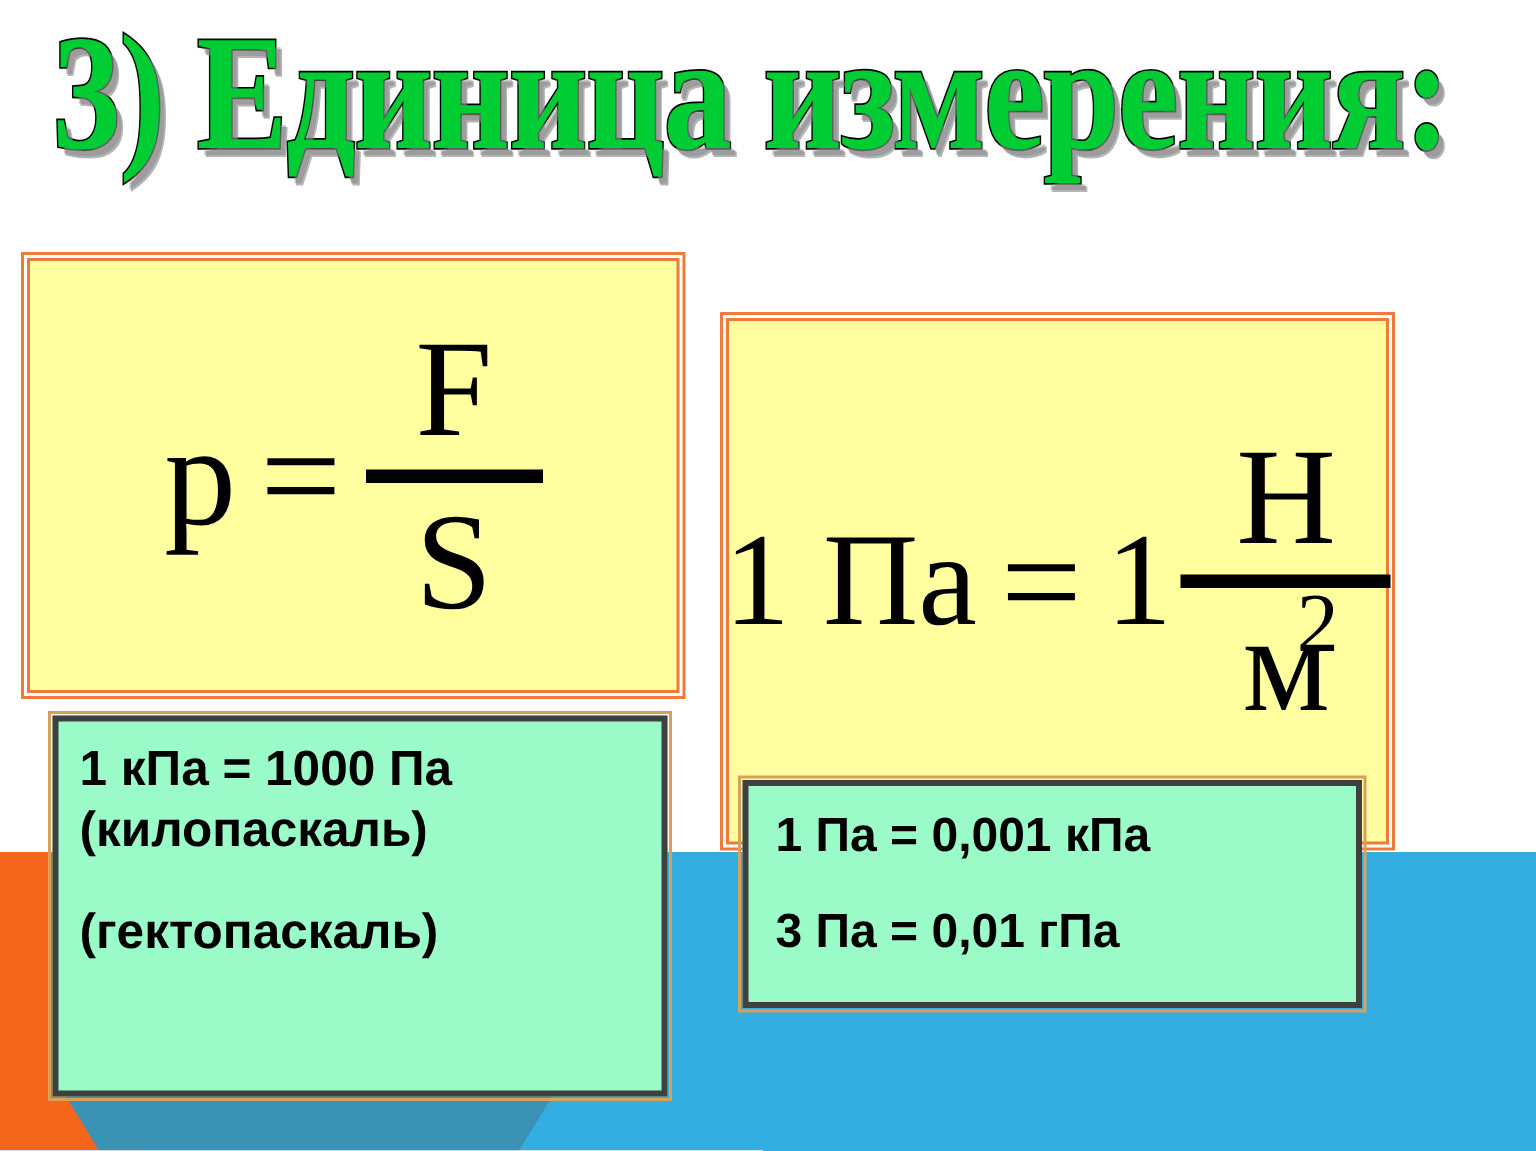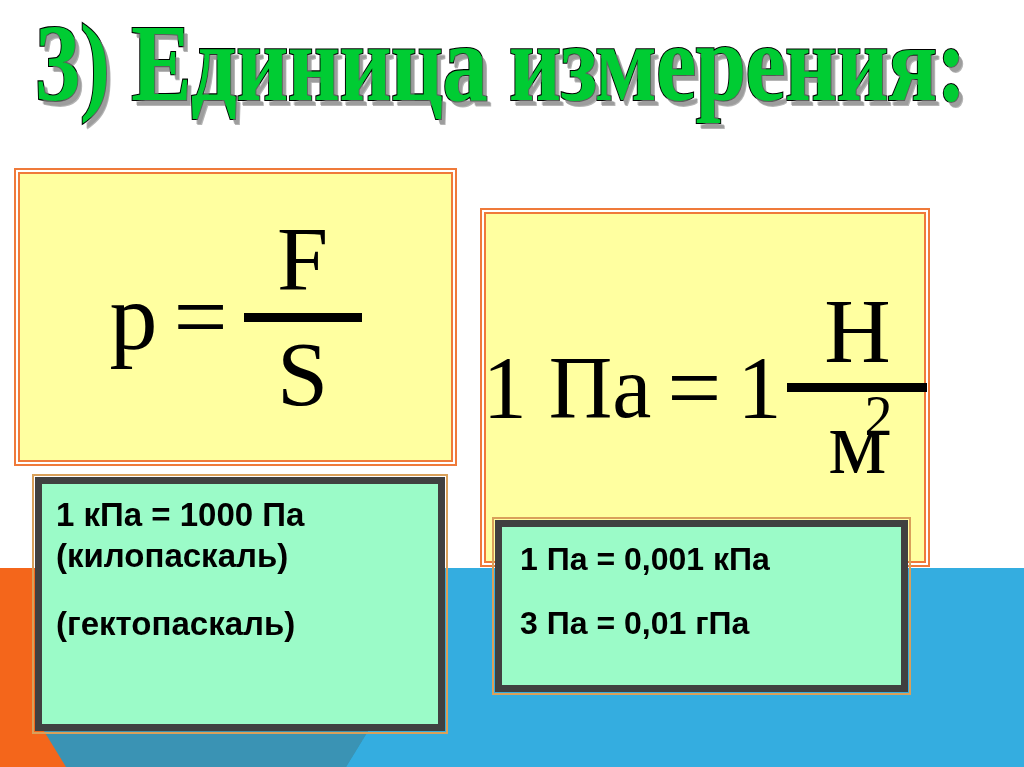--- a/index.html
+++ b/index.html
@@ -191,41 +191,41 @@
     right: 0;
     top: -6px;
     font-size: 56px;
     line-height: 1;
   }
 
   
   .gbox {
     position: absolute;
     background: #9bfbc8;
-    border: 7px solid #404040;
+    border: 4px solid #404040;
     outline: 2px solid #d9a05a;
     outline-offset: 1px;
     box-sizing: border-box;
     z-index: 4;
     font-family: "Liberation Sans", "DejaVu Sans", sans-serif;
     font-weight: bold;
     color: #000000;
   }
   #units-box-left {
     left: 35px;
     top: 477px;
     width: 410px;
     height: 254px;
     padding: 10px 0 0 14px;
   }
   #units-box-right {
     left: 495px;
     top: 520px;
     width: 413px;
-    height: 172px;
+    height: 152px;
     padding: 12px 0 0 18px;
   }
   .unit-line {
     font-size: 33px;
     line-height: 1.25;
     white-space: nowrap;
   }
   #units-box-left .unit-line { font-size: 33px; }
   #units-box-right .unit-line { font-size: 32px; }
   .unit-gap { height: 26px; }

